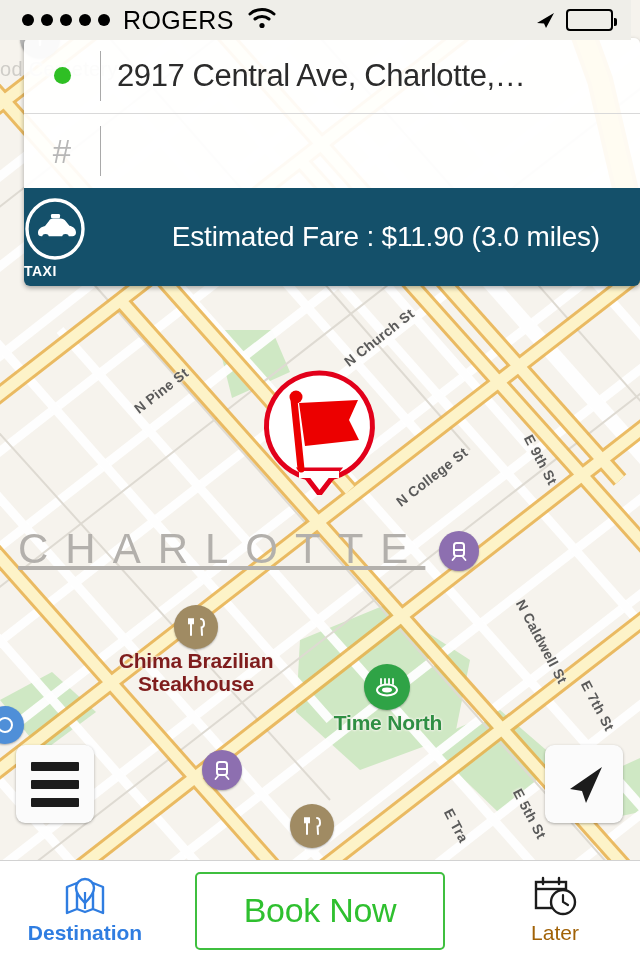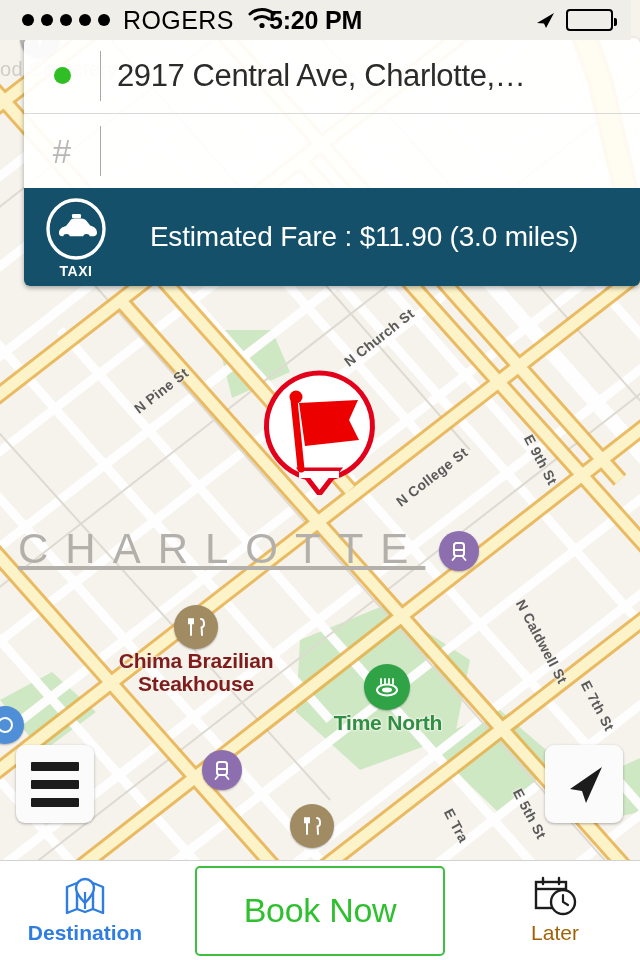--- a/index.html
+++ b/index.html
@@ -46,45 +46,45 @@
                flex:0 0 76px; }
   .dot { width:17px; height:17px; border-radius:50%; background:#2fbf24;
          display:block; }
   .hash { color:#b7b7b7; font-size:33px; font-weight:normal; line-height:1; }
   .addr-sep { width:1px; height:50px; background:#a9a9a9; flex:0 0 1px; }
   .addr-text { padding-left:16px; font-size:31px; color:#2b2b2b; white-space:nowrap;
                overflow:hidden; letter-spacing:-.4px; }
 
   .fare-bar { display:flex; align-items:center; height:98px; background:#14506a; }
   .fare-icon-wrap { width:104px; flex:0 0 104px; display:flex; flex-direction:column;
-                    align-items:center; justify-content:center; padding-top:2px; }
+                    align-items:flex-start; justify-content:center; padding-top:2px; }
   .fare-icon-label { color:#fff; font-size:14px; font-weight:bold; letter-spacing:.5px;
                      margin-top:3px; }
-  .fare-text { flex:1; text-align:center; color:#fff; font-size:28px;
+  .fare-text { flex:1; text-align:right; color:#fff; font-size:28px;
                letter-spacing:-.2px; padding-right:40px; }
 
   
   .map-btn { position:absolute; width:78px; height:78px; background:#fbfbfb;
              border-radius:9px; box-shadow:0 1px 3px rgba(0,0,0,.3);
              display:flex; align-items:center; justify-content:center; }
   .menu-btn { left:16px; top:745px; flex-direction:column; gap:9px; }
   .menu-bar { width:48px; height:9px; background:#1c1c1c; border-radius:1px; }
   .locate-btn { left:545px; top:745px; }
 
   
   .bottom-bar { position:absolute; left:0; top:860px; width:640px; height:100px;
                 background:#fff; border-top:1px solid #d2d2d2;
                 display:flex; align-items:center; }
   .bb-side { width:170px; display:flex; flex-direction:column; align-items:center;
              justify-content:center; gap:3px; }
   .bb-label { font-size:21px; font-weight:bold; }
   .bb-dest .bb-label { color:#2f7de1; }
   .bb-later .bb-label { color:#a16207; font-weight:normal; }
   .book-wrap { flex:1; display:flex; align-items:center; justify-content:center; }
-  .book-btn { width:250px; height:90px; border:2px solid #3fbf3f; border-radius:5px;
+  .book-btn { width:250px; height:78px; border:2px solid #3fbf3f; border-radius:5px;
               background:#fff; color:#2fc02f; font-size:34px;
               font-family:"Liberation Sans", sans-serif; letter-spacing:-.3px;
               display:flex; align-items:center; justify-content:center; }
 
   
   .status-bar { position:absolute; left:0; top:0; width:631px; height:40px;
                 display:flex; align-items:center; z-index:30;
                 background:linear-gradient(to bottom,#efeee9,#efeee9); }
   .sb-dots { display:flex; gap:7px; margin-left:22px; }
   .sb-dot { width:12px; height:12px; border-radius:50%; background:#000; }
@@ -322,21 +322,20 @@
         <span class="sb-dot"></span>
       </span>
     <span class="sb-carrier">ROGERS</span>
     <span class="sb-wifi">
       <svg width="28" height="22" viewBox="0 0 28 22">
         <path d="M2 7 A18 18 0 0 1 26 7" stroke="#000" stroke-width="3" fill="none" stroke-linecap="round"></path>
         <path d="M7 12 A11 11 0 0 1 21 12" stroke="#000" stroke-width="3" fill="none" stroke-linecap="round"></path>
         <circle cx="14" cy="18.5" r="2.6" fill="#000"></circle>
       </svg>
     </span>
-    <span class="sb-time">5:20 PM</span>
     <span class="sb-right">
       <svg width="22" height="20" viewBox="0 0 22 20">
         <path d="M20 3 L3 13 L10 13.5 L12 18 Z" fill="#000"></path>
       </svg>
       <span class="sb-batt">
         <span class="sb-batt-fill"></span>
       </span>
     </span>
   </div>
 

